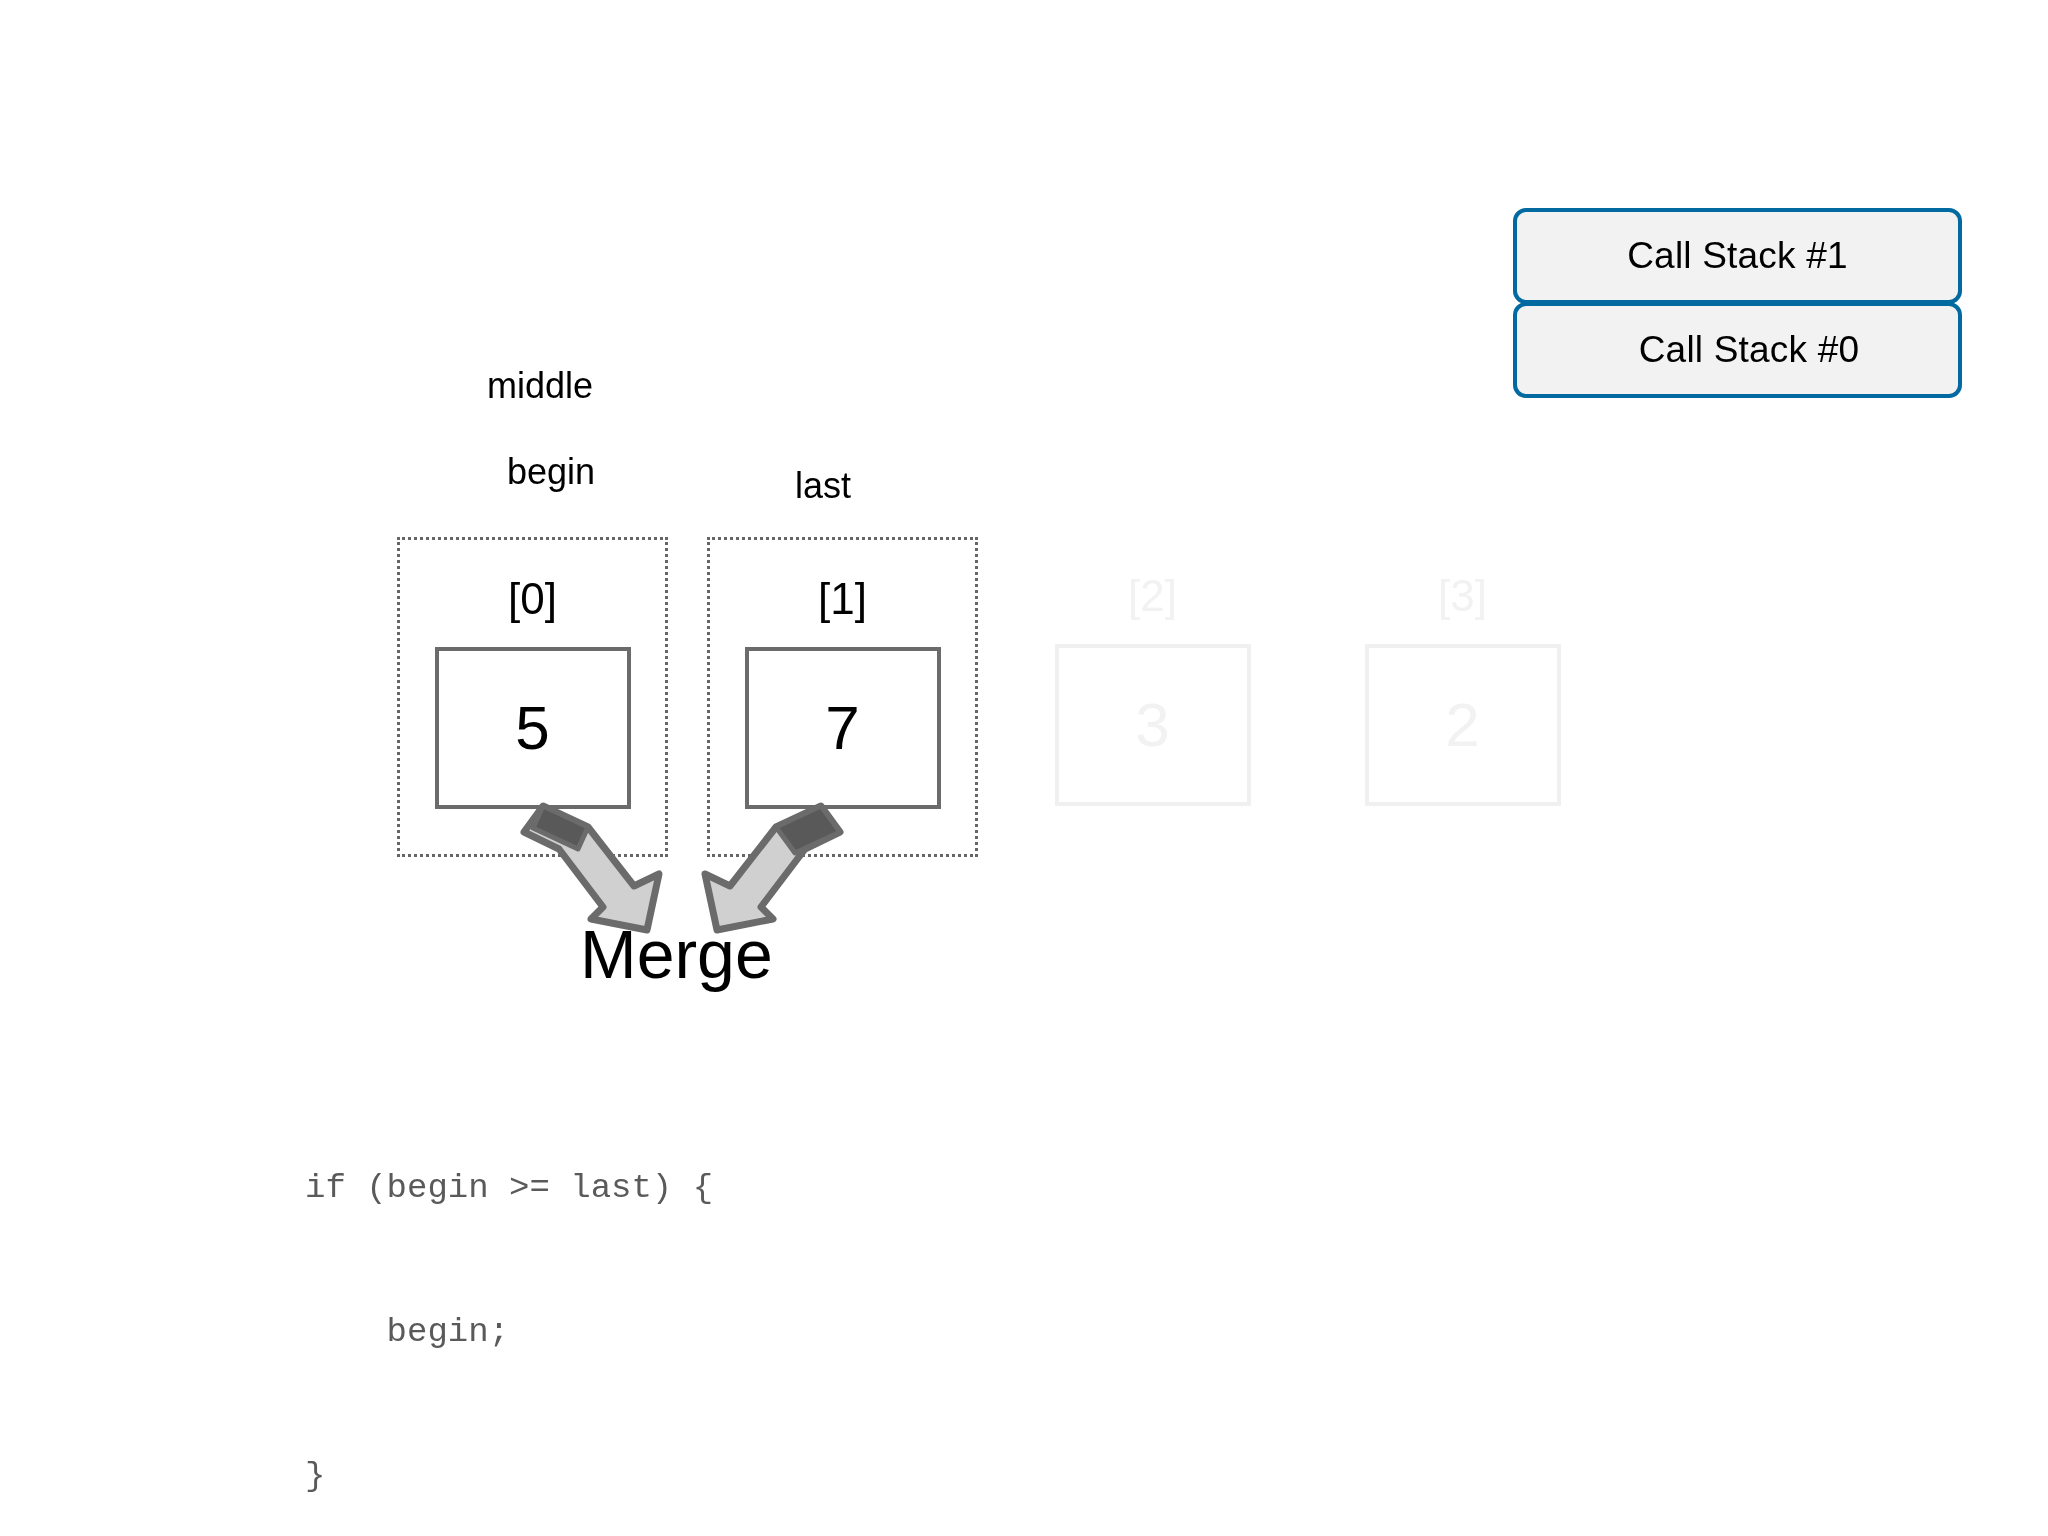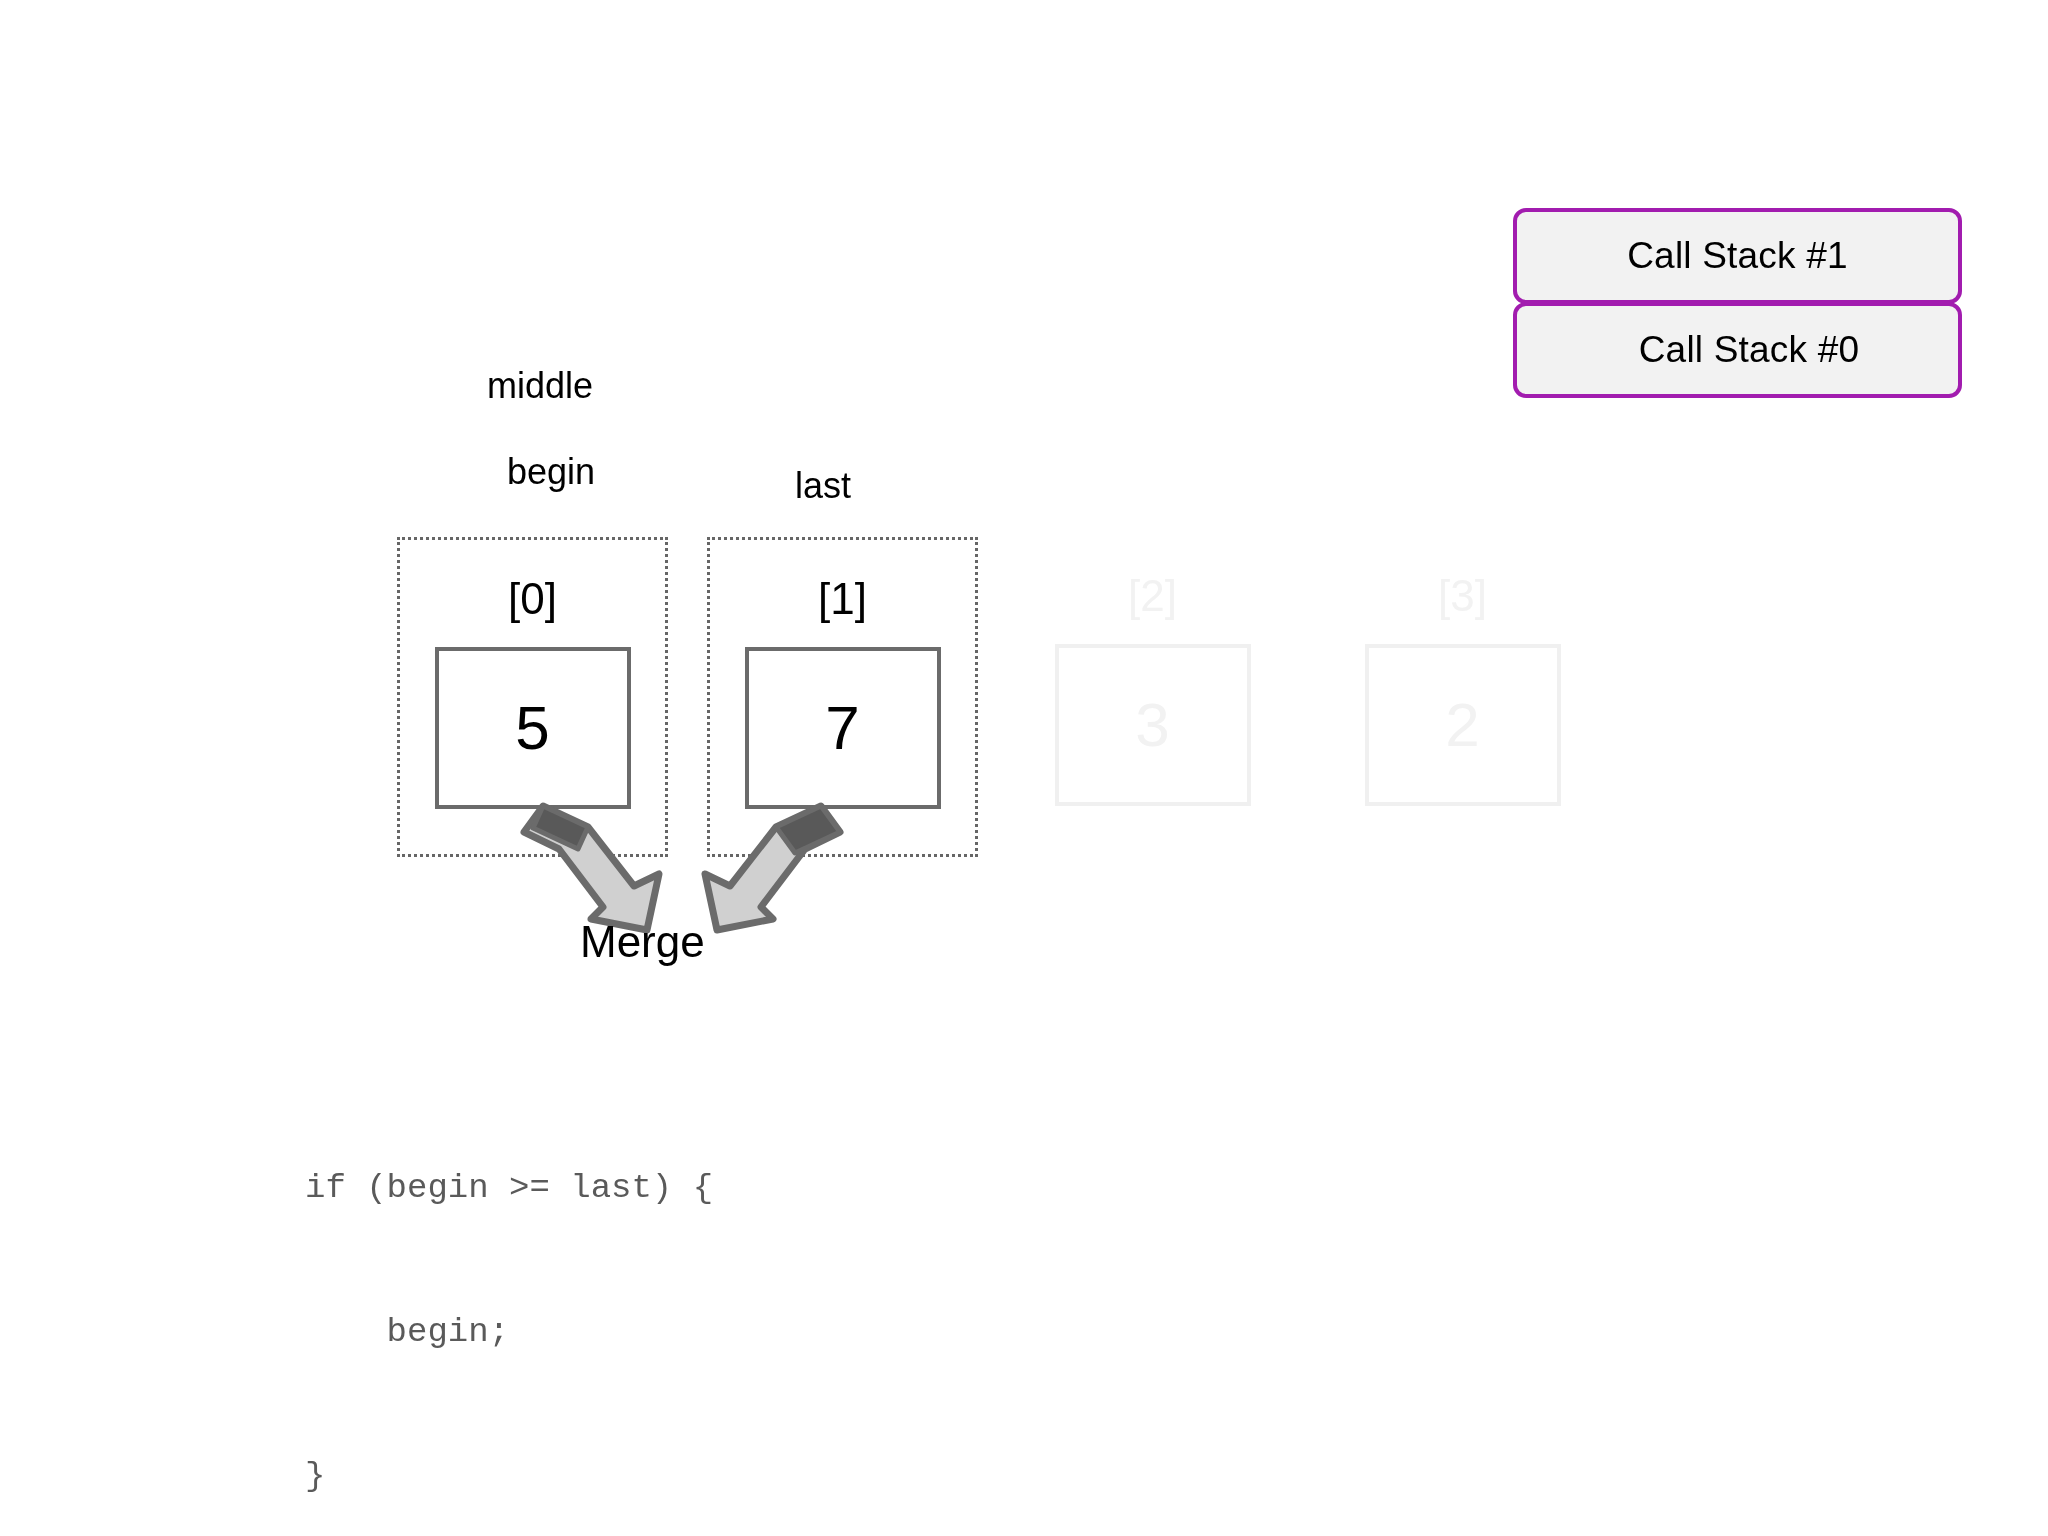--- a/index.html
+++ b/index.html
@@ -21,21 +21,21 @@
     position: absolute;
     left: 1513px;
     top: 208px;
     width: 449px;
   }
   .call-stack-box {
     box-sizing: border-box;
     width: 449px;
     height: 96px;
     background: #f2f2f2;
-    border: 4px solid #a21caf;
+    border: 4px solid #0369a1;
     border-radius: 13px;
     display: flex;
     align-items: center;
     justify-content: center;
     font-size: 37px;
     color: #000000;
     letter-spacing: 0.2px;
   }
   .call-stack-box + .call-stack-box { margin-top: -2px; padding-left: 23px; }
 
@@ -108,21 +108,21 @@
     width: 2048px;
     height: 1536px;
     pointer-events: none;
   }
 
   
   #merge-label {
     position: absolute;
     left: 580px;
     top: 920px;
-    font-size: 44px;
+    font-size: 68px;
     line-height: 1;
     color: #000000;
     white-space: nowrap;
   }
 
   
   #code-block {
     position: absolute;
     left: 305px;
     top: 1068px;

